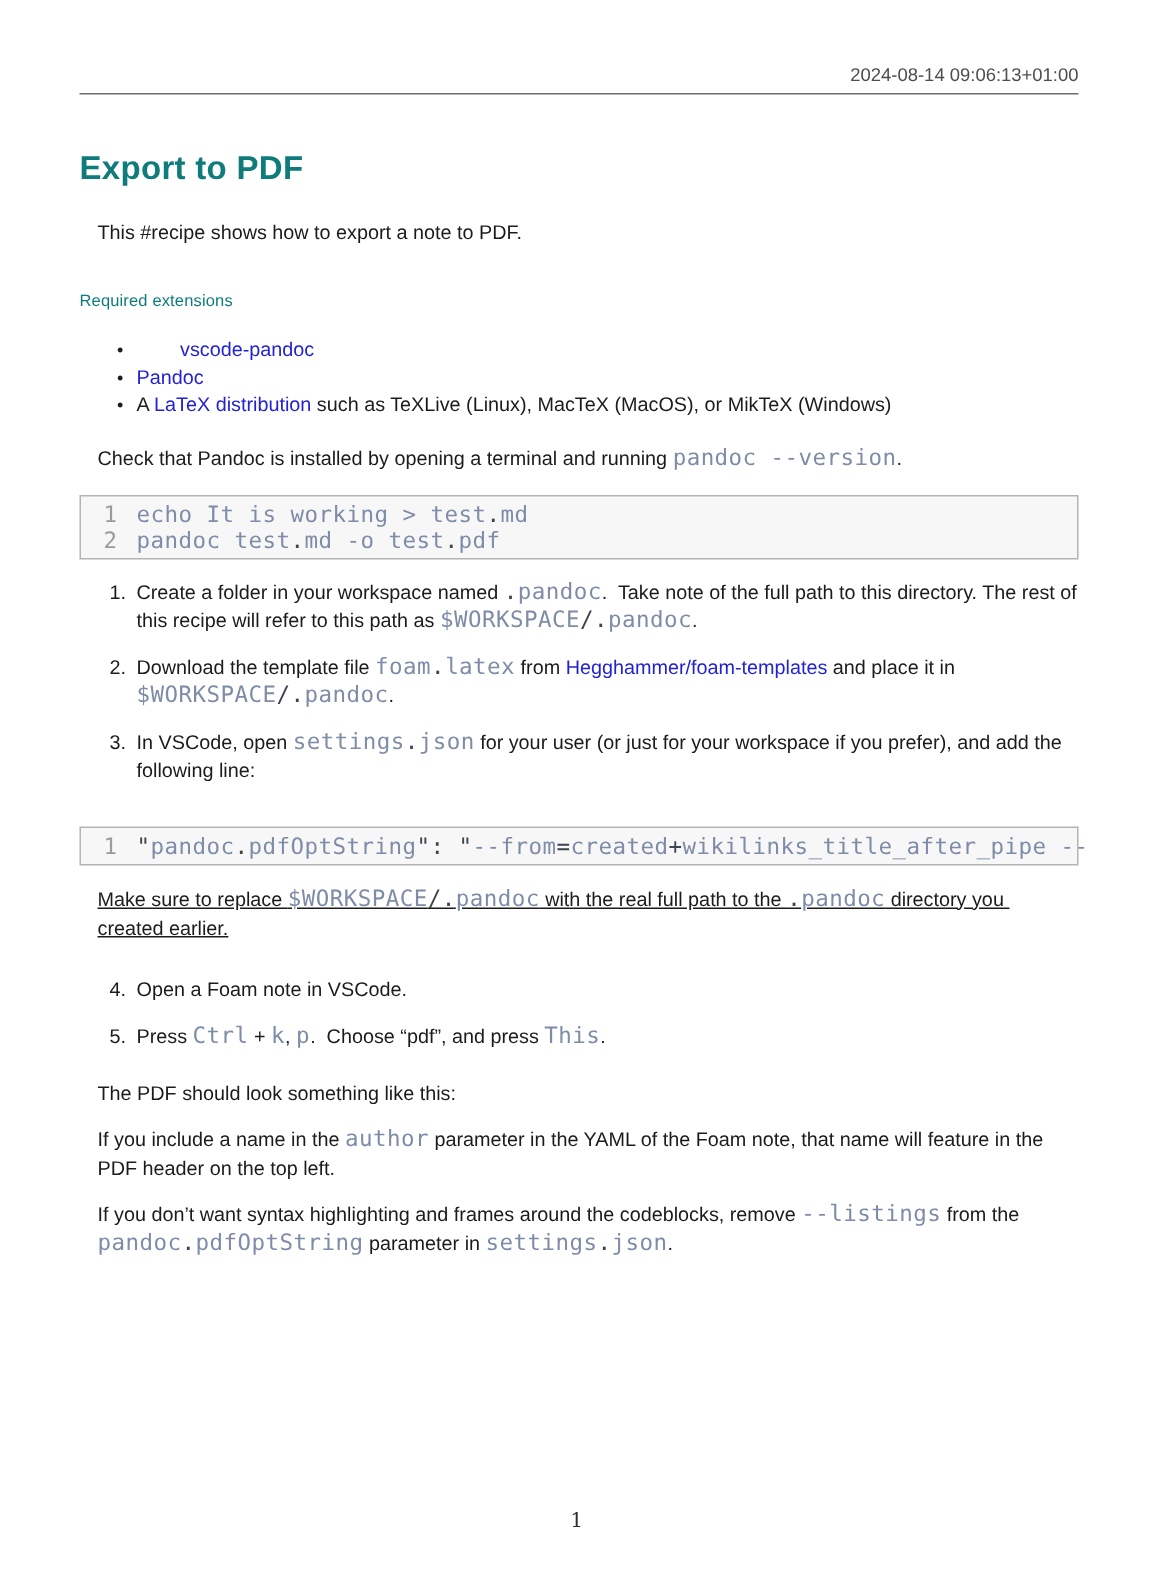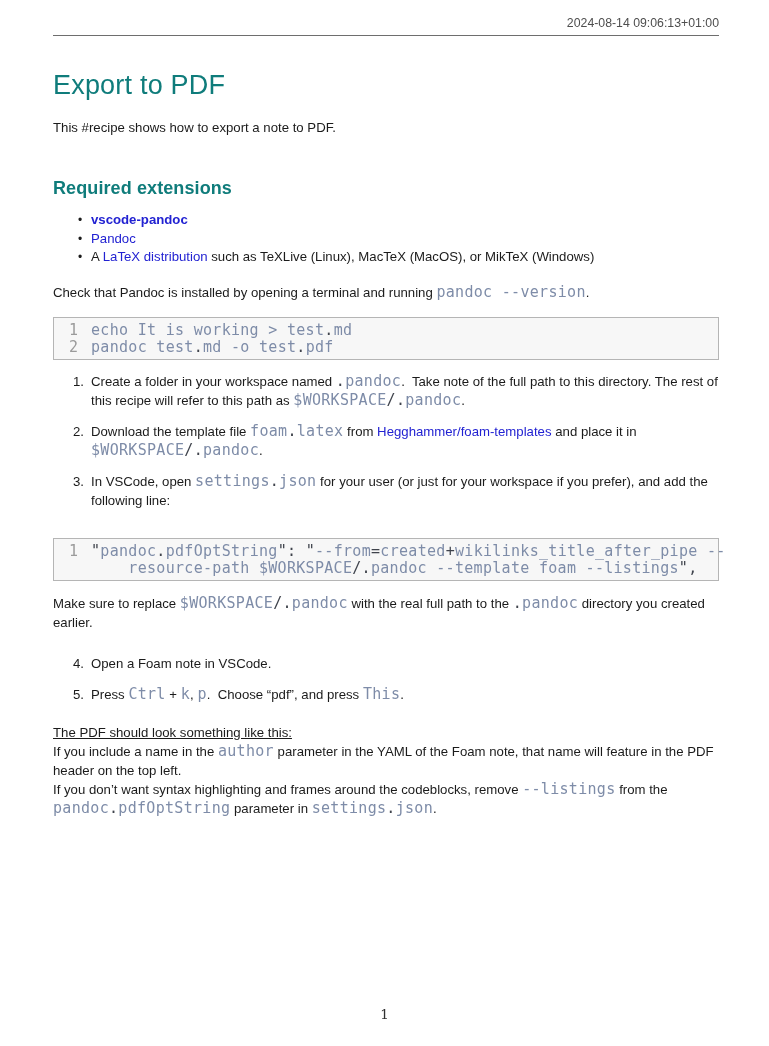--- a/index.html
+++ b/index.html
@@ -4,43 +4,43 @@
 <style>
   html, body { margin: 0; padding: 0; }
   body {
     width: 769px; height: 1046px; background: #ffffff;
     font-family: "Liberation Sans", sans-serif;
     -webkit-font-smoothing: antialiased;
   }
   .page {
     position: relative; box-sizing: border-box;
     width: 769px; height: 992px;
-    padding: 16px 50px 0 53px;
+    padding: 43px 50px 0 53px;
     background: #ffffff;
     color: #1b1b1b;
     font-size: 13.2px; line-height: 19px;
   }
   .date {
     text-align: right; font-size: 12.3px; line-height: 14px;
     color: var(--date-gray, #4e4e4e);
   }
   .rule { border-top: 1px solid var(--rule-gray, #6e6e6e); margin-top: 5px; }
   .title {
-    margin: 37px 0 0; font-size: 27px; line-height: 24px; font-weight: 400;
+    margin: 37px 0 0; font-size: 22px; line-height: 24px; font-weight: 700;
     color: var(--heading-teal, #0f7c7b); letter-spacing: 0.2px;
   }
   .h2 {
-    margin: 42px 0 13px; font-size: 18px; line-height: 19px; font-weight: 700;
+    margin: 28px 0 13px; font-size: 11px; line-height: 19px; font-weight: 400;
     color: var(--heading-teal, #0f7c7b); letter-spacing: 0.1px;
   }
-  .para { margin: 0; white-space: pre-wrap; }
+  .para { margin: 12px; white-space: pre-wrap; }
   .mt-intro   { margin-top: 21px; }
   .mt-check   { margin-top: 16px; }
-  .mt-replace { margin-top: 13px; }
-  .mt-preview { margin-top: 19px; text-decoration: underline; }
+  .mt-replace { margin-top: 13px; text-decoration: underline; }
+  .mt-preview { margin-top: 19px; }
   .list { margin: 0; }
   .li { display: flex; line-height: 18.5px; }
   .li-marker {
     flex: 0 0 38px; box-sizing: border-box; padding-left: 25px;
     text-align: left; font-size: 12px;
   }
   .step { display: flex; margin-top: 12px; }
   .mt-md { margin-top: 22px; }
   .step-num {
     flex: 0 0 38px; box-sizing: border-box; padding-right: 7px;
@@ -60,21 +60,21 @@
     color: var(--line-number-gray, #9b9b9b);
   }
   .codetext { flex: 1; white-space: pre; }
   .ln, .seg-c, .seg-d {
     font-family: "DejaVu Sans Mono", "Liberation Mono", monospace;
     font-size: 15px; letter-spacing: 0.3px;
   }
   .seg-c  { color: var(--inline-code, #7e8ca8); }
   .seg-d  { color: var(--code-punctuation, #3f434c); }
   .seg-a  { color: var(--link-blue, #2222d2); text-decoration: none; cursor: pointer; }
-  .seg-ab { color: var(--link-blue, #2222d2); font-weight: 700; cursor: pointer; }
+  .seg-ab { color: var(--link-blue, #2222d2); font-weight: 400; cursor: pointer; margin-left: 29px; }
   .footer {
     position: absolute; left: 0; right: 0; top: 1005px; text-align: center;
     font-family: "DejaVu Serif", "Liberation Serif", serif;
     font-size: 13.5px; color: #2f2f2f;
   }
 </style>
 </head>
 <body>
 
 <div class="page">
@@ -132,24 +132,20 @@
   <div class="step">
     <span class="step-num">3.</span>
     <span class="step-body"><span class="seg-t">In VSCode, open </span><span class="seg-c">settings</span><span class="seg-d">.</span><span class="seg-c">json</span><span class="seg-t"> for your user (or just for your workspace if you prefer), and add the following line:</span></span>
   </div>
 
   <div class="codeblock mt-lg">
     <div class="codeline">
       <span class="ln">1</span>
       <span class="codetext"><span class="seg-d">"</span><span class="seg-c">pandoc</span><span class="seg-d">.</span><span class="seg-c">pdfOptString</span><span class="seg-d">": "</span><span class="seg-c">--from</span><span class="seg-d">=</span><span class="seg-c">created</span><span class="seg-d">+</span><span class="seg-c">wikilinks_title_after_pipe --</span></span>
     </div>
-    <div class="codeline">
-      <span class="ln"></span>
-      <span class="codetext"><span class="seg-c">    resource-path $WORKSPACE</span><span class="seg-d">/.</span><span class="seg-c">pandoc --template foam --listings</span><span class="seg-d">",</span></span>
-    </div>
   </div>
 
   <p class="para mt-replace"><span class="seg-t">Make sure to replace </span><span class="seg-c">$WORKSPACE</span><span class="seg-d">/.</span><span class="seg-c">pandoc</span><span class="seg-t"> with the real full path to the </span><span class="seg-d">.</span><span class="seg-c">pandoc</span><span class="seg-t"> directory you created earlier.</span></p>
 
   <div class="step mt-md">
     <span class="step-num">4.</span>
     <span class="step-body"><span class="seg-t">Open a Foam note in VSCode.</span></span>
   </div>
   <div class="step">
     <span class="step-num">5.</span>

